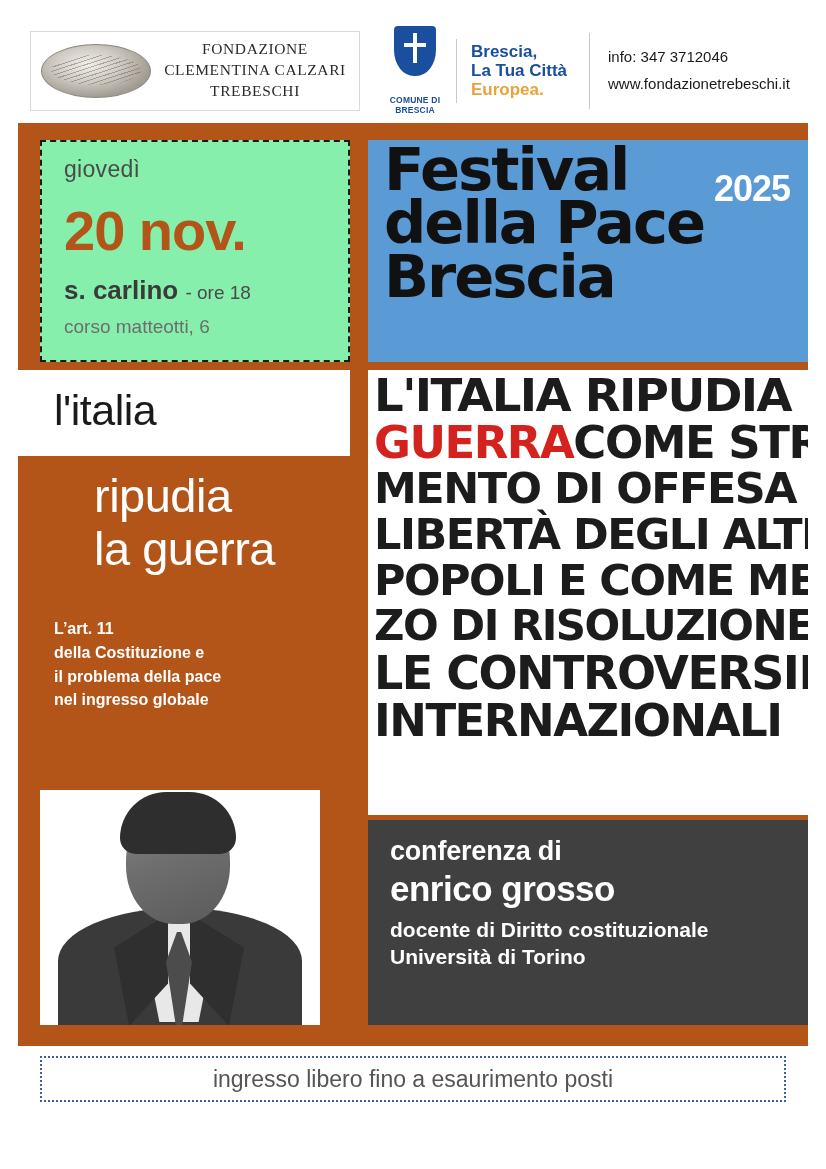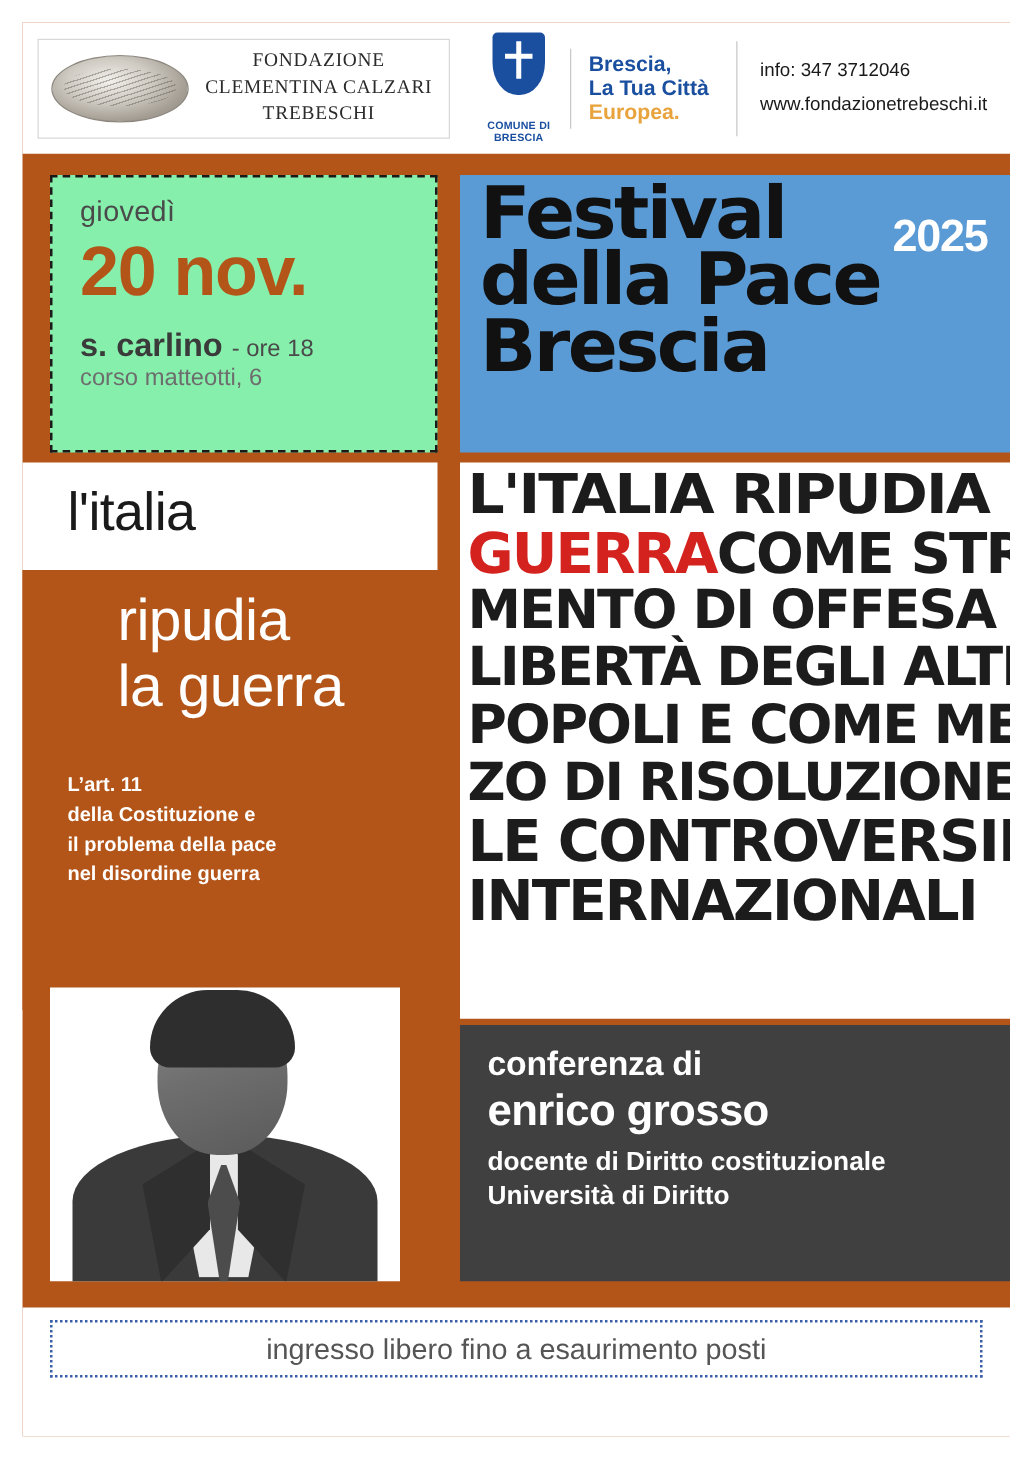--- a/index.html
+++ b/index.html
@@ -171,30 +171,31 @@
     font-size: 23px;
     color: #4a4a4a;
     letter-spacing: .3px;
   }
   .date-big {
     font-size: 56px;
     font-weight: bold;
     color: #b35418;
     letter-spacing: -1px;
     line-height: 1.15;
-    margin-top: 2px;
+    margin-top: 16px;
   }
   .date-place {
     margin-top: 12px;
     font-size: 26px;
     color: #3a3a3a;
   }
   .date-place b { font-weight: bold; }
   .date-place .hour { font-size: 19px; color: #4a4a4a; }
   .date-addr {
+    margin-top: 10px;
     font-size: 19px;
     color: #6d6d6d;
   }
 
   
   .festival {
     position: absolute;
     left: 368px; top: 140px;
     width: 440px; height: 222px;
     background: #5b9bd5;
@@ -457,21 +458,21 @@
     <div class="t">l'italia</div>
   </div>
 
   <div class="title-orange">
     <div class="big">ripudia</div>
     <div class="big">la guerra</div>
     <div class="subtitle">
       <div>L’art. 11</div>
       <div>della Costituzione e</div>
       <div>il problema della pace</div>
-      <div>nel disordine guerra</div>
+      <div>nel ingresso globale</div>
     </div>
   </div>
 
   <div class="artwork">
     <div class="aw1">L'ITALIA RIPUDIA LA</div>
     <div class="aw2"><span class="red">GUERRA</span><span>COME STRU</span></div>
     <div class="aw3">MENTO DI OFFESA ALLA</div>
     <div class="aw4">LIBERTÀ DEGLI ALTRI</div>
     <div class="aw5">POPOLI E COME MEZ.</div>
     <div class="aw6">ZO DI RISOLUZIONE DEL</div>
@@ -487,21 +488,21 @@
     <div class="ph-tie"></div>
     <div class="ph-head"></div>
     <div class="ph-hair"></div>
   </div>
 
   <div class="speaker">
     <div class="lead">conferenza di</div>
     <div class="name">enrico grosso</div>
     <div class="role">
       <div>docente di Diritto costituzionale</div>
-      <div>Università di Diritto</div>
+      <div>Università di Torino</div>
     </div>
   </div>
 
   <div class="footer">
     <div class="footer-box">ingresso libero fino a esaurimento posti</div>
   </div>
 
 </div>
 
 </body></html>

